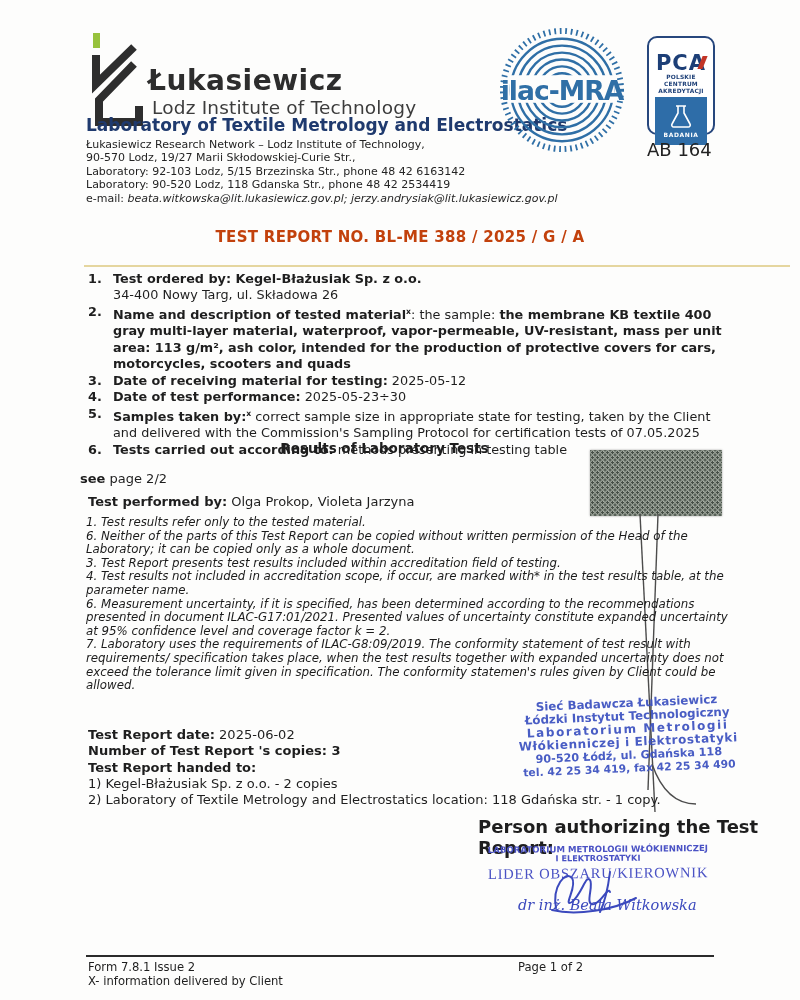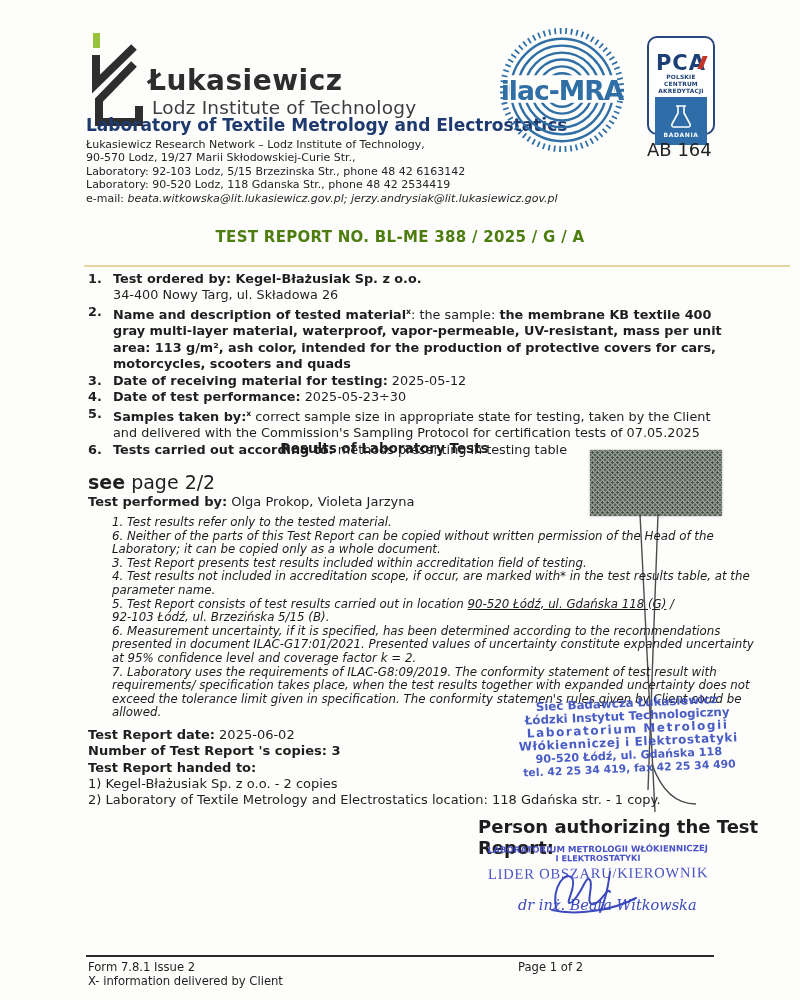--- a/index.html
+++ b/index.html
@@ -26,51 +26,51 @@
     text-align:center; padding-top:3px;
   }
   .pca-acronym { position:relative; display:inline-block; font-size:21px; font-weight:700; color:#1d3f77; letter-spacing:1px; line-height:22px;margin-top:11px; }
   .pca-red { position:absolute; right:1px; top:4px; width:5px; height:13px; background:#c23527; transform:skewX(-22deg); }
   .pca-line { font-size:5.9px; font-weight:700; color:#1d3f77; line-height:6.8px; letter-spacing:.2px; }
   .pca-box { margin:3px auto 0; width:52px; height:48px; background:#2e6da8; display:flex; flex-direction:column; align-items:center; justify-content:center; }
   .pca-badge-label { font-size:6px; font-weight:700; color:#fff; letter-spacing:.6px; margin-top:2px; }
   .pca-number { left:647px; top:139px; width:68px; text-align:left; font-size:18px; color:#222; }
 
   
-  .report-title { left:0; top:228px; width:800px; text-align:center; font-size:15px; font-weight:700; letter-spacing:.3px; color:#4d7c0f; }
+  .report-title { left:0; top:228px; width:800px; text-align:center; font-size:15px; font-weight:700; letter-spacing:.3px; color:#c2410c; }
   .artifact-line { left:84px; top:265px; width:706px; height:2px; background:#e0cf8e; opacity:.85; }
 
   
   .olist { left:88px; top:271px; width:645px; font-size:12.8px; line-height:16.4px; }
   .oitem { display:flex; }
   .onum { width:25px; font-weight:700; flex:none; }
   .otext { flex:1; }
   .b { font-weight:700; }
   sup.x { font-size:60%; font-weight:700; vertical-align:super; }
 
   
   .results-heading { left:0; top:440px; width:769px; text-align:center; font-size:13.5px; font-weight:700; }
-  .see-line   { left:88px; top:471px; font-size:19px; }
+  .see-line   { left:80px; top:471px; font-size:13px; }
   .performed  { left:88px; top:494px; font-size:13px; }
 
   
   .swatch {
     left:590px; top:450px; width:132px; height:66px;
     background-color:#939b91;
     background-image:
       radial-gradient(circle, #454e46 1.15px, transparent 1.3px),
       radial-gradient(circle, #454e46 1.15px, transparent 1.3px),
       radial-gradient(circle, #b3b9af .9px, transparent 1.05px);
     background-size:5px 5px, 5px 5px, 5px 5px;
     background-position:0 0, 2.5px 2.5px, 1.2px 3.7px;
     box-shadow:0 0 2px rgba(0,0,0,.35);
   }
 
   
-  .notes { left:86px; top:516px; width:652px; font-size:11.8px; font-style:italic; line-height:13.6px; color:#1b1b1b;margin-left:26px; }
+  .notes { left:86px; top:516px; width:652px; font-size:11.8px; font-style:italic; line-height:13.6px; color:#1b1b1b; }
   .notes p { margin:0; }
   .u { text-decoration:underline; }
 
   
   .meta { left:88px; top:727px; font-size:13px; line-height:16.3px; }
 
   
   .addr-stamp {
     left:518px; top:697px; width:220px; text-align:center;
     color:#3c51c0; transform:rotate(-2.5deg); line-height:13px; opacity:.93;
@@ -186,21 +186,20 @@
     <path d="M40,0 L55,298" fill="none" stroke="#4c4c4c" stroke-width="1.4"></path>
     <path d="M58,0 L48,276" fill="none" stroke="#4c4c4c" stroke-width="1.4"></path>
     <path d="M52,250 Q66,290 96,290" fill="none" stroke="#4c4c4c" stroke-width="1.4"></path>
   </svg>
 
   <div class="abs notes">
     <p>1.  Test results refer only to the tested material.</p>
     <p>6.  Neither of the parts of this Test Report can be copied without written permission of the Head of the Laboratory; it can be copied only as a whole document.</p>
     <p>3.  Test Report presents test results included within accreditation  field of testing.</p>
     <p>4.  Test results not included in accreditation scope, if occur, are marked with* in the test results table, at the parameter name.</p>
-    <p><span>5.  Test Report consists of test results carried out in location </span><span class="u">90-520 Łódź, ul. Gdańska 118 (G)</span><span> /</span><br><span>92-103 Łódź, ul. Brzezińska 5/15 (B).</span></p>
     <p>6.  Measurement uncertainty, if it is specified, has been determined according to the recommendations presented in document ILAC-G17:01/2021. Presented values of uncertainty constitute expanded uncertainty at 95% confidence level  and coverage factor k = 2.</p>
     <p>7.  Laboratory uses the requirements of ILAC-G8:09/2019. The conformity statement of test result with requirements/ specification takes place, when the test results together with expanded uncertainty does not exceed the tolerance limit given in specification. The conformity statemen's rules given by Client could be allowed.</p>
   </div>
 
   <div class="abs meta">
     <div><span class="b">Test Report date:</span><span> 2025-06-02</span></div>
     <div class="b">Number of Test Report 's copies: 3</div>
     <div class="b">Test Report handed to:</div>
     <div>1) Kegel-Błażusiak Sp. z o.o. - 2 copies</div>
     <div>2) Laboratory of Textile Metrology and Electrostatics location: 118 Gdańska str. - 1 copy.</div>

